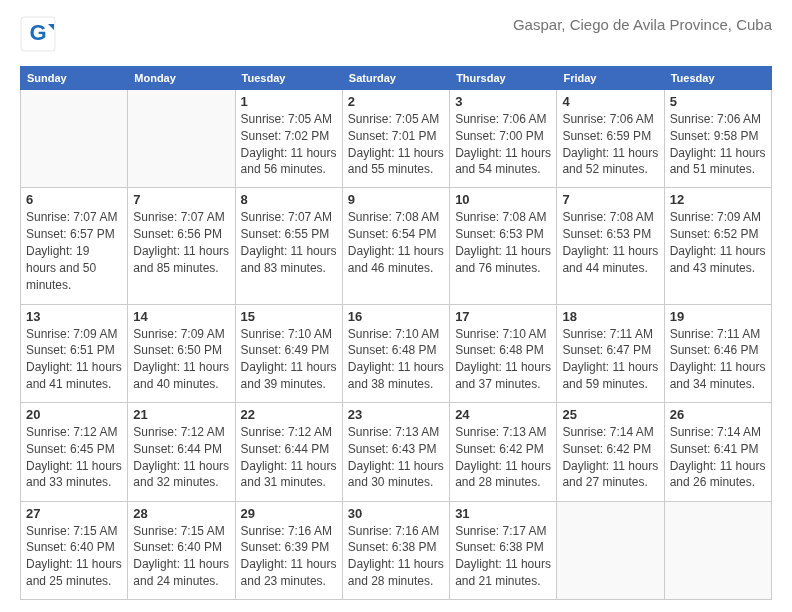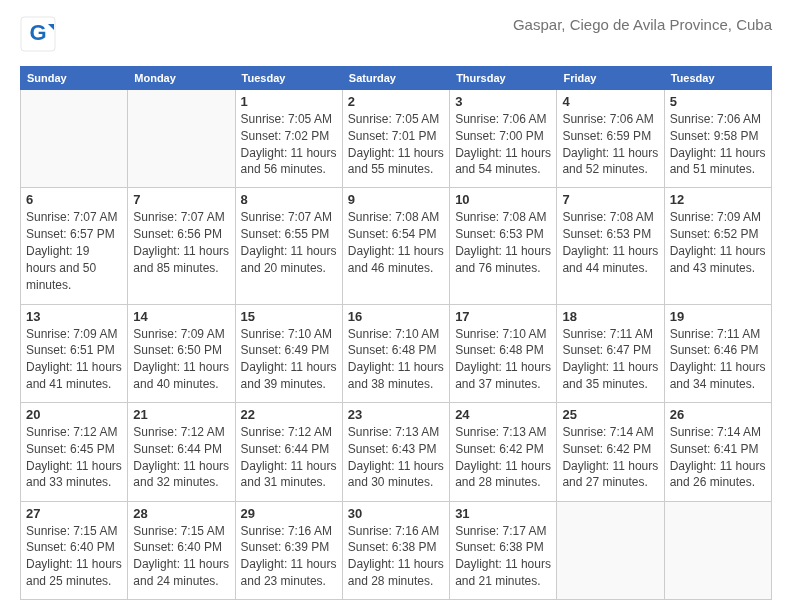--- a/index.html
+++ b/index.html
@@ -182,21 +182,21 @@
               <div>Sunrise: 7:07 AM</div>
               <div>Sunset: 6:56 PM</div>
               <div>Daylight: 11 hours and 85 minutes.</div>
             </div>
           </td>
           <td>
             <span class="day-number">8</span>
             <div class="day-info">
               <div>Sunrise: 7:07 AM</div>
               <div>Sunset: 6:55 PM</div>
-              <div>Daylight: 11 hours and 20 minutes.</div>
+              <div>Daylight: 11 hours and 83 minutes.</div>
             </div>
           </td>
           <td>
             <span class="day-number">9</span>
             <div class="day-info">
               <div>Sunrise: 7:08 AM</div>
               <div>Sunset: 6:54 PM</div>
               <div>Daylight: 11 hours and 46 minutes.</div>
             </div>
           </td>
@@ -264,21 +264,21 @@
               <div>Sunrise: 7:10 AM</div>
               <div>Sunset: 6:48 PM</div>
               <div>Daylight: 11 hours and 37 minutes.</div>
             </div>
           </td>
           <td>
             <span class="day-number">18</span>
             <div class="day-info">
               <div>Sunrise: 7:11 AM</div>
               <div>Sunset: 6:47 PM</div>
-              <div>Daylight: 11 hours and 35 minutes.</div>
+              <div>Daylight: 11 hours and 59 minutes.</div>
             </div>
           </td>
           <td>
             <span class="day-number">19</span>
             <div class="day-info">
               <div>Sunrise: 7:11 AM</div>
               <div>Sunset: 6:46 PM</div>
               <div>Daylight: 11 hours and 34 minutes.</div>
             </div>
           </td>

